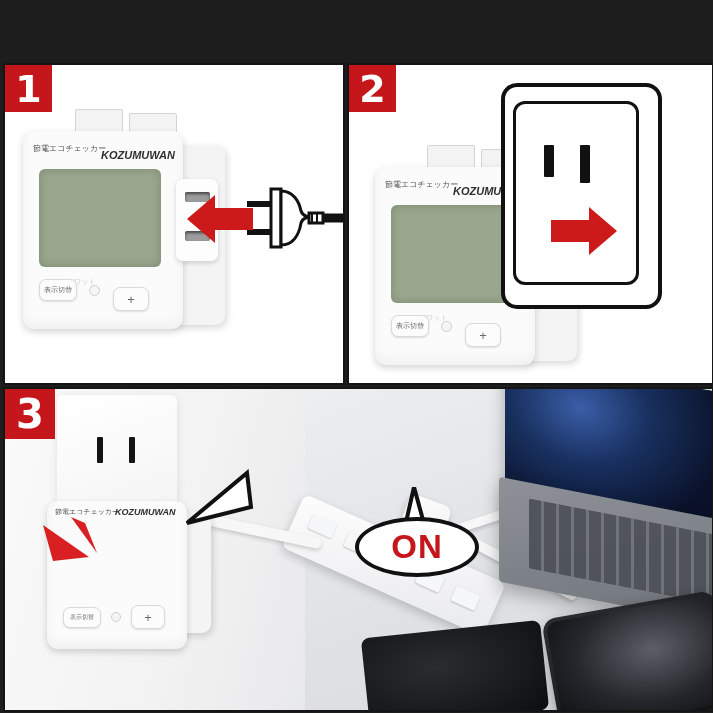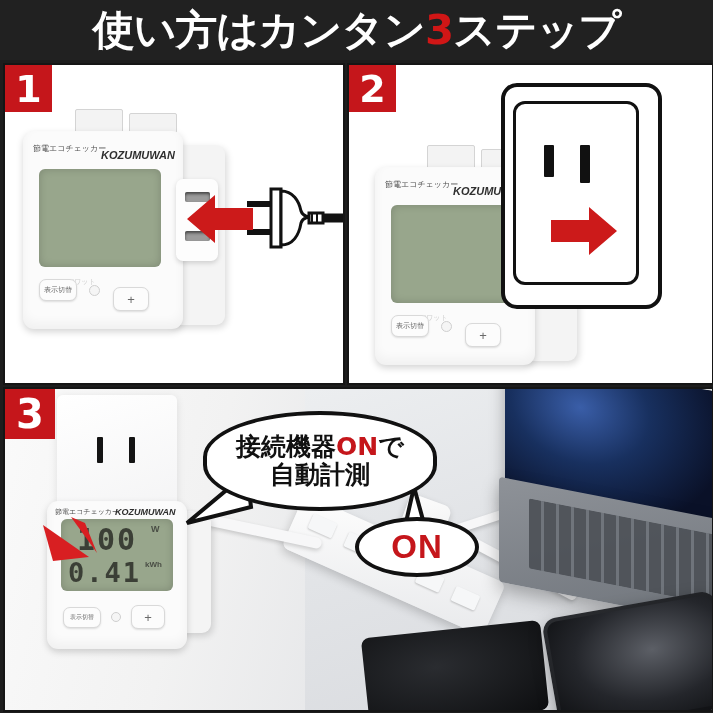--- a/index.html
+++ b/index.html
@@ -115,23 +115,20 @@
        font-weight:bold;color:#3b3f36;letter-spacing:2px;line-height:1;}
   .seg-unit{position:absolute;font-family:"Liberation Sans",sans-serif;
        font-weight:bold;color:#4a4e45;line-height:1;}
   .burst{position:absolute;z-index:25;}
 </style>
 </head>
 <body>
 
 <div id="page">
 
-  <div class="header">
-    <div class="header-title"><span>使い方はカンタン</span><span class="accent">3</span><span>ステップ</span></div>
-  </div>
 
   <div class="panel" id="panel1">
     <div class="badge">1</div>
 
     <div class="device" style="left:14px;top:42px;width:230px;height:240px;">
 
       <div class="dev-prongs">
         <div class="prong" style="left:56px;top:2px;width:46px;height:22px;"></div>
         <div class="prong" style="left:110px;top:6px;width:46px;height:22px;"></div>
       </div>
@@ -244,46 +241,36 @@
       </div>
     </div>
 
     <div class="badge">3</div>
 
     <div class="device" style="left:40px;top:110px;width:190px;height:160px;">
       <div class="dev-side" style="left:120px;top:14px;width:46px;height:120px;"></div>
       <div class="dev-body" style="left:2px;top:2px;width:140px;height:148px;">
         <div class="brand brand-jp" style="left:8px;top:6px;font-size:7px;">節電エコチェッカー</div>
         <div class="brand brand-en" style="left:68px;top:6px;font-size:9px;">KOZUMUWAN</div>
-        <div class="lcd" style="left:14px;top:18px;width:112px;height:72px;">
-          <div class="seg" style="left:16px;top:6px;font-size:30px;">100</div>
-          <div class="seg-unit" style="left:90px;top:6px;font-size:9px;">W</div>
-          <div class="seg" style="left:7px;top:40px;font-size:27px;">0.41</div>
-          <div class="seg-unit" style="left:84px;top:42px;font-size:8px;">kWh</div>
-        </div>
         <div class="btn-row" style="left:0;top:0;width:140px;height:148px;">
           <div class="dbtn jp" style="left:16px;top:106px;width:36px;height:19px;font-size:6px;">表示切替</div>
           <div class="led" style="left:64px;top:111px;width:8px;height:8px;"></div>
           <div class="dbtn" style="left:84px;top:104px;width:32px;height:22px;font-size:13px;">+</div>
         </div>
       </div>
 
       <svg class="burst" style="left:-4px;top:18px;" width="70" height="60" viewBox="0 0 70 60">
         <polygon points="2,8 48,40 12,44" fill="#d81f22"></polygon>
         <polygon points="30,0 56,36 44,6" fill="#d81f22"></polygon>
       </svg>
     </div>
 
     <svg class="bubble-tail" style="left:180px;top:78px;" width="70" height="58" viewBox="0 0 70 58">
       <polygon points="62,6 66,40 2,56" fill="#fff" stroke="#111" stroke-width="4"></polygon>
     </svg>
-    <div class="bubble" style="left:198px;top:22px;width:226px;height:92px;">
-      <div class="bubble-line" style="font-size:25px;"><span>接続機器</span><span class="accent">ON</span><span>で</span></div>
-      <div class="bubble-line" style="font-size:25px;">自動計測</div>
-    </div>
 
     <svg class="bubble-tail" style="left:395px;top:98px;" width="30" height="48" viewBox="0 0 30 48">
       <polygon points="14,0 26,44 4,44" fill="#fff" stroke="#111" stroke-width="4"></polygon>
     </svg>
     <div class="on-oval" style="left:350px;top:128px;width:116px;height:52px;">
       <span style="font-size:33px;">ON</span>
     </div>
   </div>
 
 </div>

